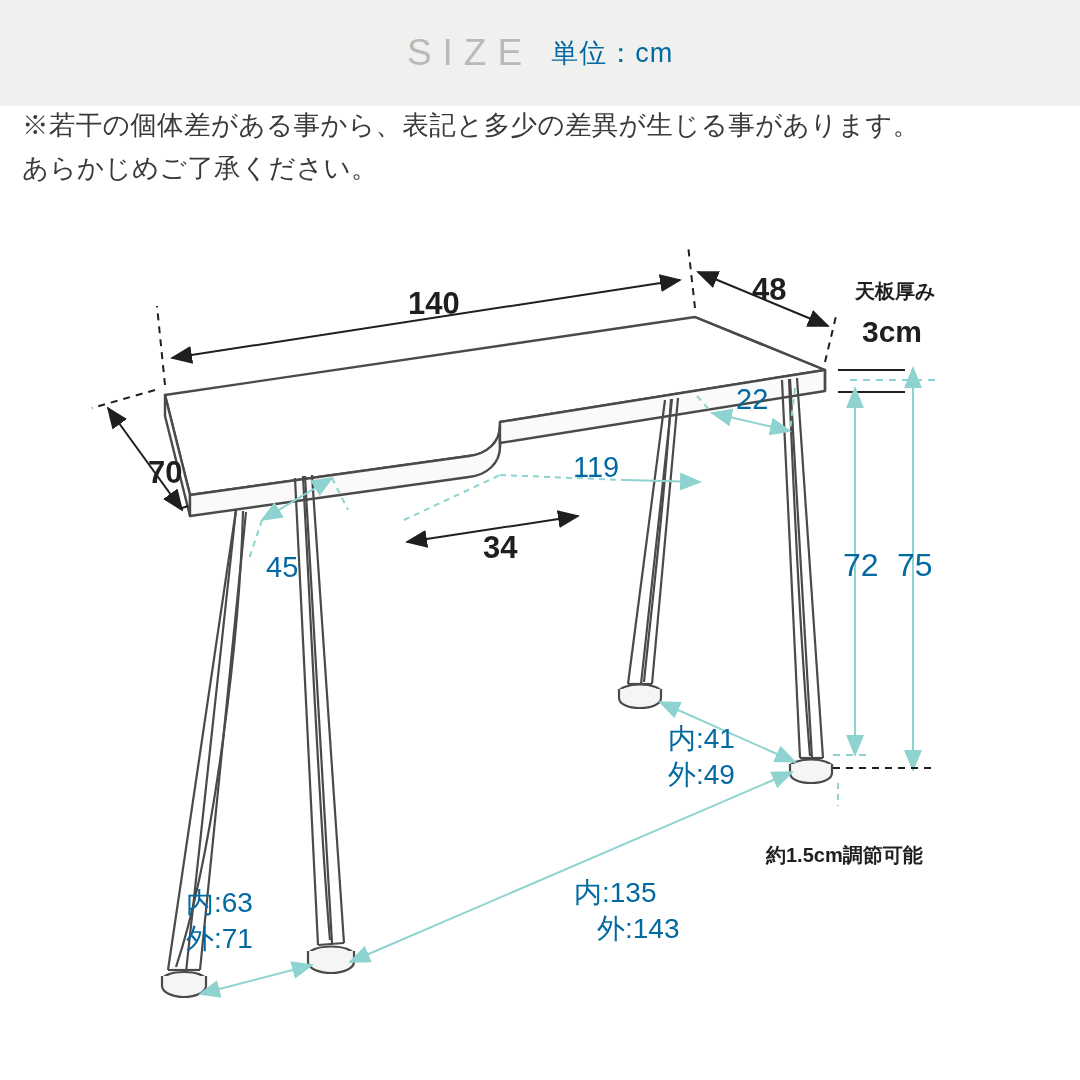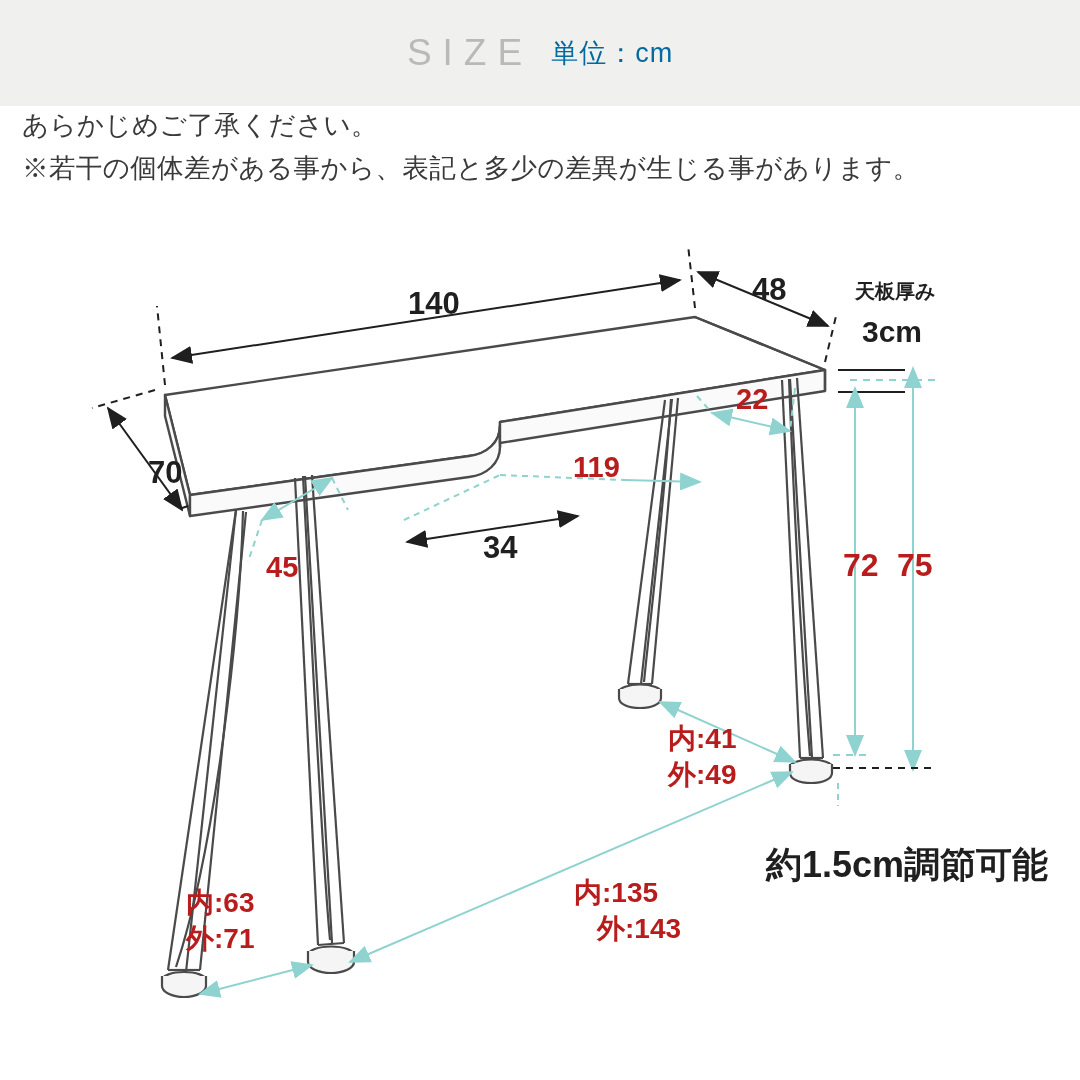--- a/index.html
+++ b/index.html
@@ -77,37 +77,37 @@
   .lbl {
     position: absolute;
     white-space: pre;
     line-height: 1.18;
   }
   .lbl-dark {
     color: #1f1f1f;
     font-weight: 700;
   }
   .lbl-teal {
-    color: #b91c1c;
-    font-weight: 700;
+    color: #0369a1;
+    font-weight: 400;
   }
 </style>
 </head>
 <body>
 
 <div id="page">
 
   <div class="header-band">
     <span class="header-title">SIZE</span>
     <span class="header-unit">単位：cm</span>
   </div>
 
   <div class="note">
+    <div>※若干の個体差がある事から、表記と多少の差異が生じる事があります。</div>
     <div>あらかじめご了承ください。</div>
-    <div>※若干の個体差がある事から、表記と多少の差異が生じる事があります。</div>
   </div>
 
   <div class="drawing">
     <svg width="1080" height="870" viewBox="0 0 1080 870" xmlns="http://www.w3.org/2000/svg">
       <defs>
         <marker id="arrDark" markerWidth="11" markerHeight="9" refX="10" refY="4.5" orient="auto">
           <path d="M0,0 L11,4.5 L0,9 z" fill="#1f1f1f"></path>
         </marker>
         <marker id="arrDarkStart" markerWidth="11" markerHeight="9" refX="1" refY="4.5" orient="auto">
           <path d="M11,0 L0,4.5 L11,9 z" fill="#1f1f1f"></path>
@@ -255,15 +255,15 @@
 
     <div class="lbl lbl-teal" style="left:668px; top:512px; font-size:28px;">内:41</div>
     <div class="lbl lbl-teal" style="left:668px; top:548px; font-size:28px;text-align:center;">外:49</div>
 
     <div class="lbl lbl-teal" style="left:186px; top:676px; font-size:28px;text-align:center;">内:63</div>
     <div class="lbl lbl-teal" style="left:186px; top:712px; font-size:28px;">外:71</div>
 
     <div class="lbl lbl-teal" style="left:574px; top:666px; font-size:28px;text-align:right;">内:135</div>
     <div class="lbl lbl-teal" style="left:597px; top:702px; font-size:28px;">外:143</div>
 
-    <div class="lbl lbl-dark" style="left:766px; top:634px; font-size:36px;">約1.5cm調節可能</div>
+    <div class="lbl lbl-dark" style="left:766px; top:634px; font-size:20px;">約1.5cm調節可能</div>
   </div>
 </div>
 
 </body></html>

